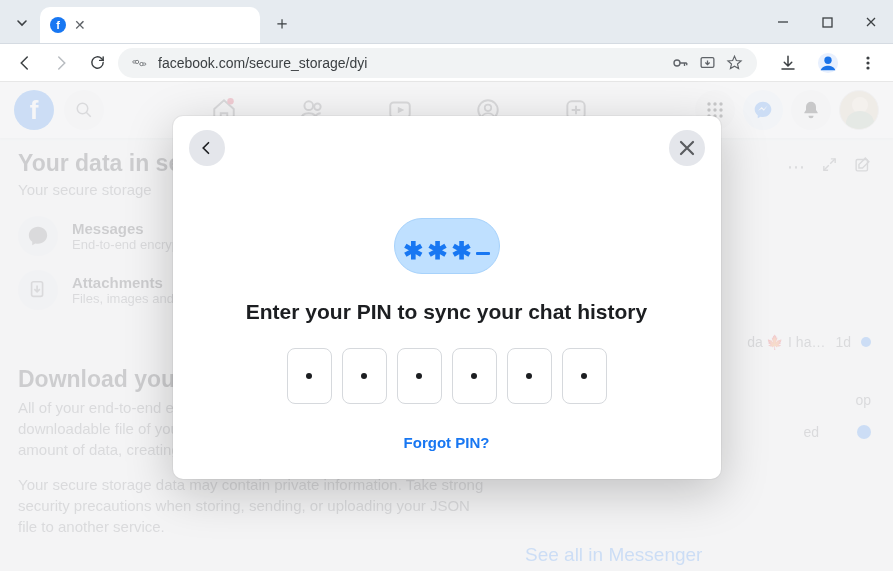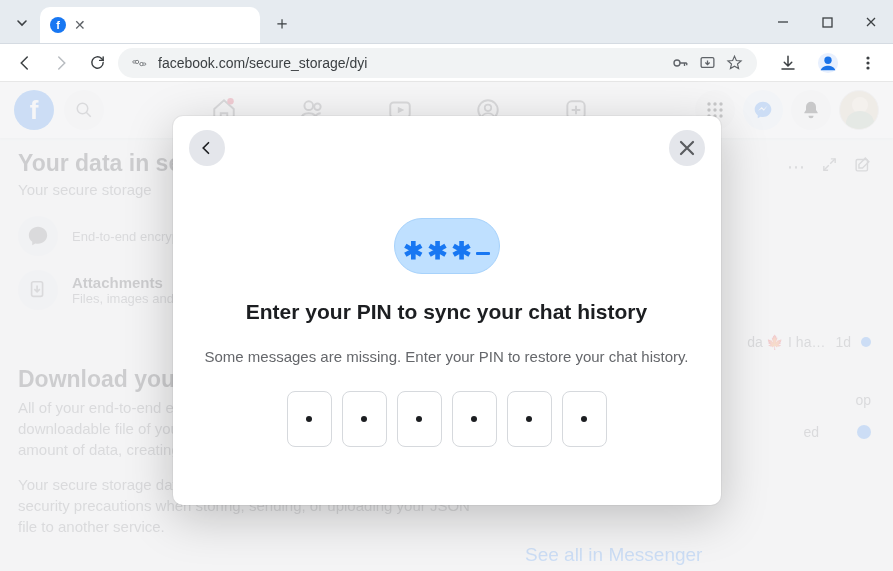--- a/index.html
+++ b/index.html
@@ -258,20 +258,21 @@
 <div class="page-content">
   <h2>Your data in secure storage</h2>
   <div class="sub">Your secure storage</div>
   <div class="storage-row">
     <div class="sicon">
         <svg width="22" height="22" viewBox="0 0 24 24">
           <path d="M12 2C6.5 2 2 6.1 2 11.2c0 2.9 1.4 5.4 3.7 7.1V22l3.4-1.9c.9.2 1.9.4 2.9.4 5.5 0 10-4.1 10-9.3S17.5 2 12 2z" fill="#65676b"></path>
         </svg>
       </div>
     <div>
+      <div class="st">Messages</div>
       <div class="ss">End-to-end encrypted messages</div>
     </div>
   </div>
   <div class="storage-row">
     <div class="sicon">
         <svg width="22" height="22" viewBox="0 0 24 24">
           <rect x="5" y="3" width="12" height="16" rx="2" stroke="#65676b" stroke-width="1.8" fill="none"></rect>
           <path d="M11 7v7M8 11l3 3 3-3" stroke="#65676b" stroke-width="1.8" fill="none"></path>
         </svg>
       </div>
@@ -336,34 +337,34 @@
         </svg>
     </div>
   </div>
   <div class="pin-hero">
     <span class="ast">✱</span>
       <span class="ast">✱</span>
       <span class="ast">✱</span>
       <span class="cursor"></span>
   </div>
   <div class="mtitle">Enter your PIN to sync your chat history</div>
-  <div class="mdesc">Some messages are missing. Enter your PIN to restore your chat history.</div>
   <div class="pin-row">
     <div class="pin-cell">
         <span class="dot"></span>
       </div>
     <div class="pin-cell">
         <span class="dot"></span>
       </div>
     <div class="pin-cell">
         <span class="dot"></span>
       </div>
     <div class="pin-cell">
         <span class="dot"></span>
       </div>
     <div class="pin-cell">
         <span class="dot"></span>
       </div>
     <div class="pin-cell">
         <span class="dot"></span>
       </div>
   </div>
+  <div class="forgot">Forgot PIN?</div>
 </div>
 
 </body></html>

